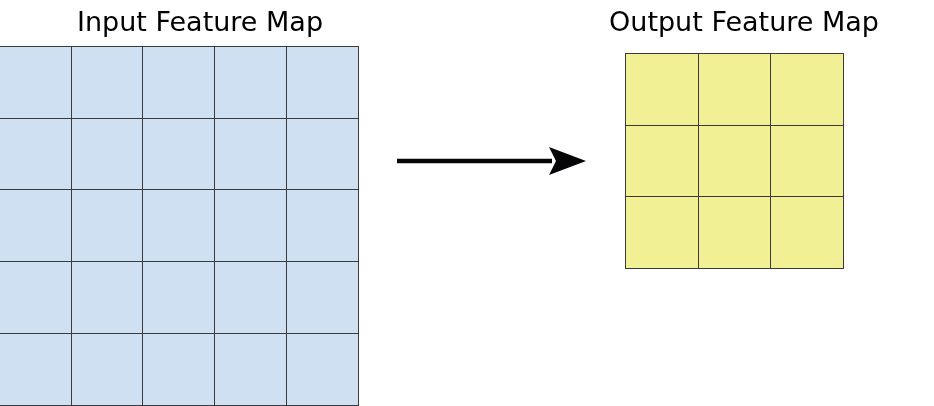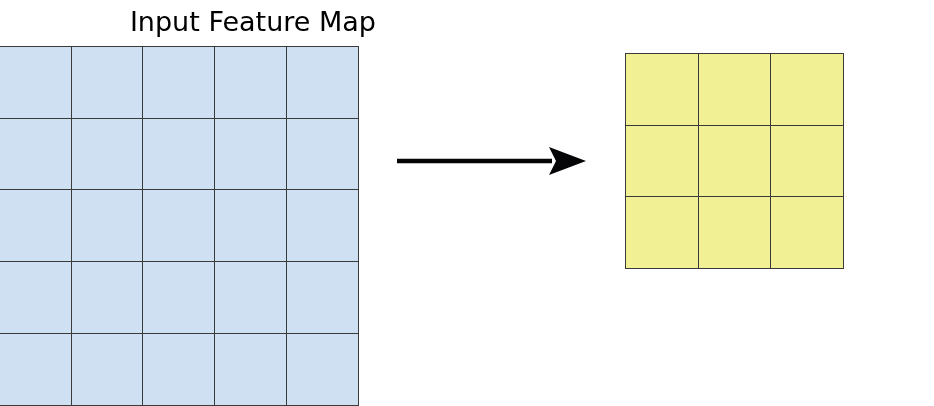--- a/index.html
+++ b/index.html
@@ -19,24 +19,23 @@
   .title {
     position: absolute;
     text-align: center;
     font-size: 27px;
     line-height: 1;
     color: #000000;
     white-space: nowrap;
     font-weight: 400;
   }
   #input-title {
-    left: 8px;
+    left: 16px;
     top: 8px;
     width: 368px;
-    text-align: right;
   }
   #output-title {
     left: 560px;
     top: 8px;
     width: 368px;
   }
 
   .grid {
     position: absolute;
     display: grid;
@@ -114,20 +113,21 @@
     <div class="cell input"></div>
     <div class="cell input"></div>
     <div class="cell input"></div>
   </div>
 
   <svg id="arrow" viewBox="0 0 206 48">
     <line x1="7" y1="23" x2="162" y2="23" stroke="#050508" stroke-width="4.5"></line>
     <path d="M 196 23 L 159 37 L 166 23 L 159 9 Z" fill="#050508"></path>
   </svg>
 
+  <div class="title" id="output-title">Output Feature Map</div>
 
   <div class="grid" id="output-grid">
     <div class="cell output"></div>
     <div class="cell output"></div>
     <div class="cell output"></div>
     <div class="cell output"></div>
     <div class="cell output"></div>
     <div class="cell output"></div>
     <div class="cell output"></div>
     <div class="cell output"></div>

